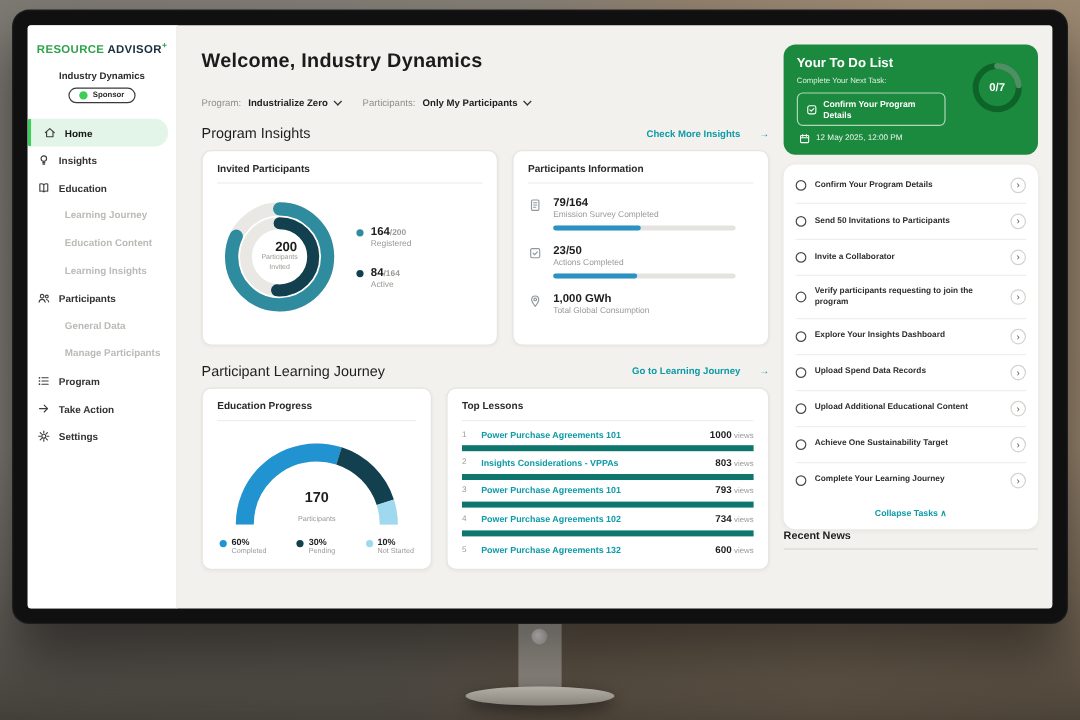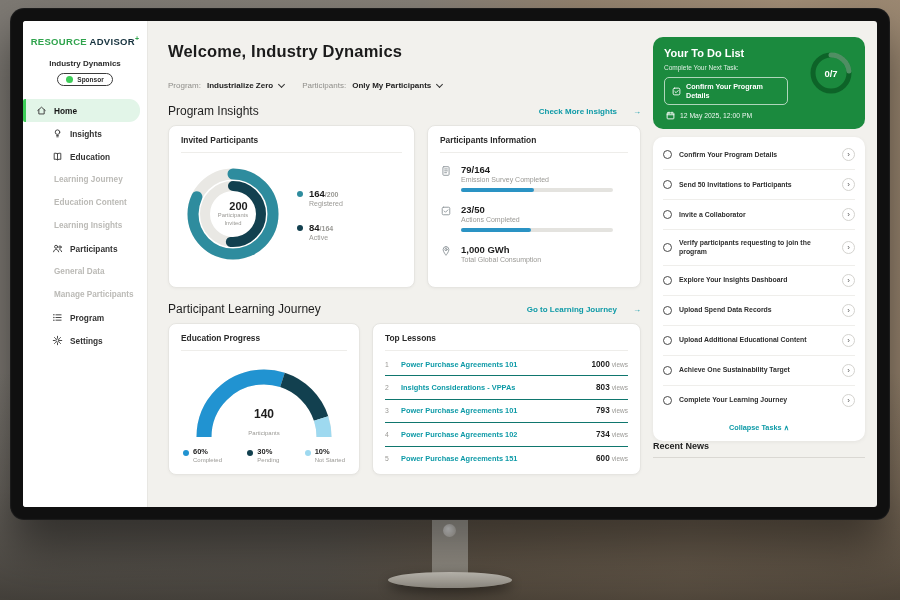--- a/index.html
+++ b/index.html
@@ -26,21 +26,21 @@
   .sidebar { width:125px; flex-shrink:0; background:#fff; border-right:1px solid #e8e7e3; padding-top:14px; }
   .logo { text-align:center; font-size:9.5px; font-weight:bold; letter-spacing:.3px; cursor:pointer; }
   .logo-primary { color:#2fa34c; } .logo-secondary { color:#15313d; }
   .logo-plus { color:#2fa34c; font-size:7px; vertical-align:super; }
   .org { text-align:center; margin-top:12px; font-size:8px; font-weight:bold; color:#2b2b2b; }
   .sponsor { display:flex; justify-content:center; margin-top:5px; }
   .sponsor-pill { display:inline-flex; align-items:center; gap:4px; border:1px solid #3a3a3a; border-radius:9px;
     padding:2px 8px; font-size:6.5px; font-weight:bold; color:#2b2b2b; }
   .sponsor-dot { width:7px; height:7px; border-radius:50%; background:#3dcd58; }
   .nav { margin-top:13px; }
-  .nav-item { display:flex; align-items:center; gap:7px; height:23px; padding-left:29px;
+  .nav-item { display:flex; align-items:center; gap:7px; height:23px; padding-left:8px;
     font-size:8.3px; font-weight:bold; color:#333; cursor:pointer; }
   .nav-item svg { width:11px; height:11px; stroke:#3d3d3d; fill:none; stroke-width:1.2;
     stroke-linecap:round; stroke-linejoin:round; flex-shrink:0; }
   .nav-item.active { background:#e2f5e8; border-left:3px solid #3dcd58; padding-left:10px;
     margin-right:7px; border-radius:2px 11px 11px 2px; color:#161616; }
   .nav-sub { display:flex; align-items:center; height:23px; padding-left:31px;
     font-size:8.2px; font-weight:bold; color:#bbbab6; cursor:pointer; }
 
   
   .main { flex:1; min-width:0; padding:12px 12px 0 20px; }
@@ -86,21 +86,21 @@
   .gaugewrap { position:relative; width:148px; height:82px; margin:8px auto 0; }
   .gauge-center { position:absolute; left:0; right:0; bottom:2px; text-align:center; }
   .gc-val { font-size:12px; font-weight:bold; color:#1d1d1d; display:block; }
   .gc-label { font-size:6px; color:#9a9995; }
   .edu-legend { display:flex; justify-content:space-between; margin-top:auto; padding:0 2px 2px; }
   .eleg-item { display:flex; gap:4px; align-items:flex-start; }
   .eleg-pct { font-size:7.5px; font-weight:bold; color:#1d1d1d; }
   .eleg-label { font-size:6px; color:#9a9995; margin-top:1px; }
 
   .lesson-rows { margin-top:2px; }
-  .lesson-row { display:flex; align-items:center; height:23.4px; border-bottom:1px solid #0f766e; gap:8px; }
+  .lesson-row { display:flex; align-items:center; height:23.4px; border-bottom:5px solid #0f766e; gap:8px; }
   .lesson-row:last-child { border-bottom:none; }
   .lrank { font-size:6.8px; color:#9a9995; width:8px; }
   .ltitle { font-size:7.4px; font-weight:bold; color:#0e9aa7; flex:1; cursor:pointer; }
   .lviews { font-size:8.2px; font-weight:bold; color:#1d1d1d; white-space:nowrap; }
   .lv-suffix { font-size:6.5px; color:#9a9995; font-weight:normal; margin-left:2px; }
 
   
   .rightpanel { width:224px; flex-shrink:0; padding:16px 12px 0 0; }
   .todo-card { background:#1b8a3e; border-radius:10px; padding:9px 11px; color:#fff; }
   .todo-top { display:flex; justify-content:space-between; gap:20px; }
@@ -188,20 +188,26 @@
       <div class="nav-sub">Manage Participants</div>
       <div class="nav-item">
         <svg viewBox="0 0 14 14">
               <path d="M5 3.6h6.6M5 7h6.6M5 10.4h6.6"></path>
               <path d="M2.4 3.6h.01M2.4 7h.01M2.4 10.4h.01" stroke-width="1.8"></path>
             </svg>
         <span>Program</span>
       </div>
       <div class="nav-item">
         <svg viewBox="0 0 14 14">
+              <path d="M2.4 7h8.4M7.4 3.4 11 7l-3.6 3.6"></path>
+            </svg>
+        <span>Take Action</span>
+      </div>
+      <div class="nav-item">
+        <svg viewBox="0 0 14 14">
               <circle cx="7" cy="7" r="2.1"></circle>
               <path d="M7 1.6v1.9M7 10.5v1.9M1.6 7h1.9M10.5 7h1.9M3.2 3.2l1.3 1.3M9.5 9.5l1.3 1.3M10.8 3.2 9.5 4.5M4.5 9.5l-1.3 1.3"></path>
             </svg>
         <span>Settings</span>
       </div>
     </nav>
   </aside>
 
   <main class="main">
     <h1 class="title">Welcome, Industry Dynamics</h1>
@@ -319,21 +325,21 @@
       <div class="card card-edu">
         <div class="cardhead">Education Progress</div>
         <div class="gaugewrap">
           <svg width="148" height="82" viewBox="0 0 148 82">
             <path d="M 14 78 A 60 60 0 0 1 134 78" fill="none" stroke="#e8e7e3" stroke-width="15" pathLength="100"></path>
             <path d="M 14 78 A 60 60 0 0 1 134 78" fill="none" stroke="#2193d1" stroke-width="15" pathLength="100" stroke-dasharray="60 40"></path>
             <path d="M 14 78 A 60 60 0 0 1 134 78" fill="none" stroke="#12404f" stroke-width="15" pathLength="100" stroke-dasharray="30 70" stroke-dashoffset="-60"></path>
             <path d="M 14 78 A 60 60 0 0 1 134 78" fill="none" stroke="#9ed9f0" stroke-width="15" pathLength="100" stroke-dasharray="10 90" stroke-dashoffset="-90"></path>
           </svg>
           <div class="gauge-center">
-            <span class="gc-val">140</span>
+            <span class="gc-val">170</span>
             <span class="gc-label">Participants</span>
           </div>
         </div>
         <div class="edu-legend">
           <div class="eleg-item">
             <span class="dot" style="background:#2193d1"></span>
             <div>
                   <div class="eleg-pct">60%</div>
             <div class="eleg-label">Completed</div>
                 </div>
@@ -373,21 +379,21 @@
             <span class="ltitle">Power Purchase Agreements 101</span>
             <span class="lviews"><span>793</span><span class="lv-suffix">views</span></span>
           </div>
           <div class="lesson-row">
             <span class="lrank">4</span>
             <span class="ltitle">Power Purchase Agreements 102</span>
             <span class="lviews"><span>734</span><span class="lv-suffix">views</span></span>
           </div>
           <div class="lesson-row">
             <span class="lrank">5</span>
-            <span class="ltitle">Power Purchase Agreements 151</span>
+            <span class="ltitle">Power Purchase Agreements 132</span>
             <span class="lviews"><span>600</span><span class="lv-suffix">views</span></span>
           </div>
         </div>
       </div>
     </div>
   </main>
 
   <section class="rightpanel">
     <div class="todo-card">
       <div class="todo-top">

